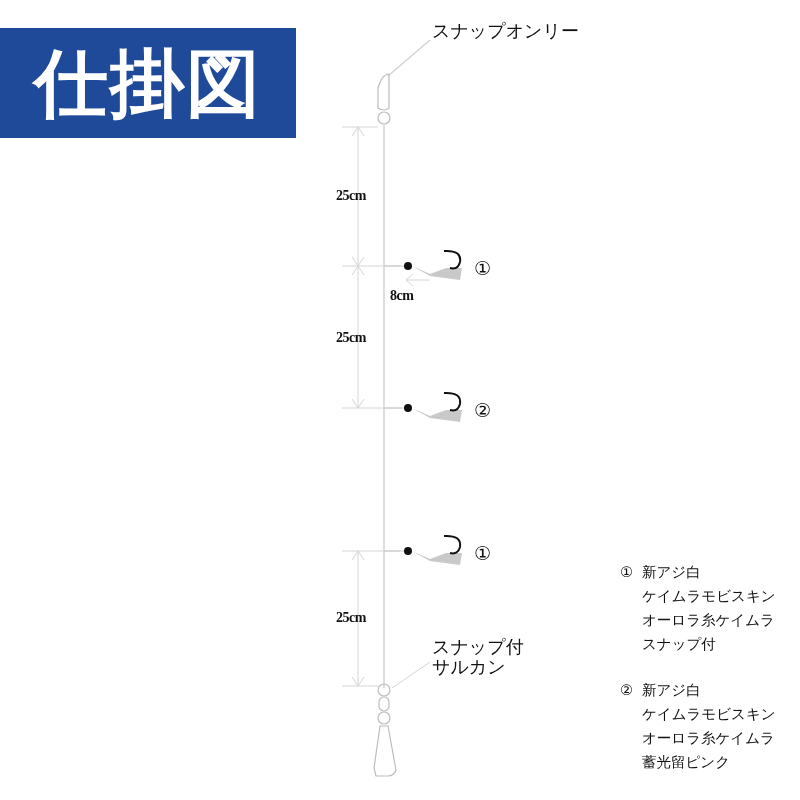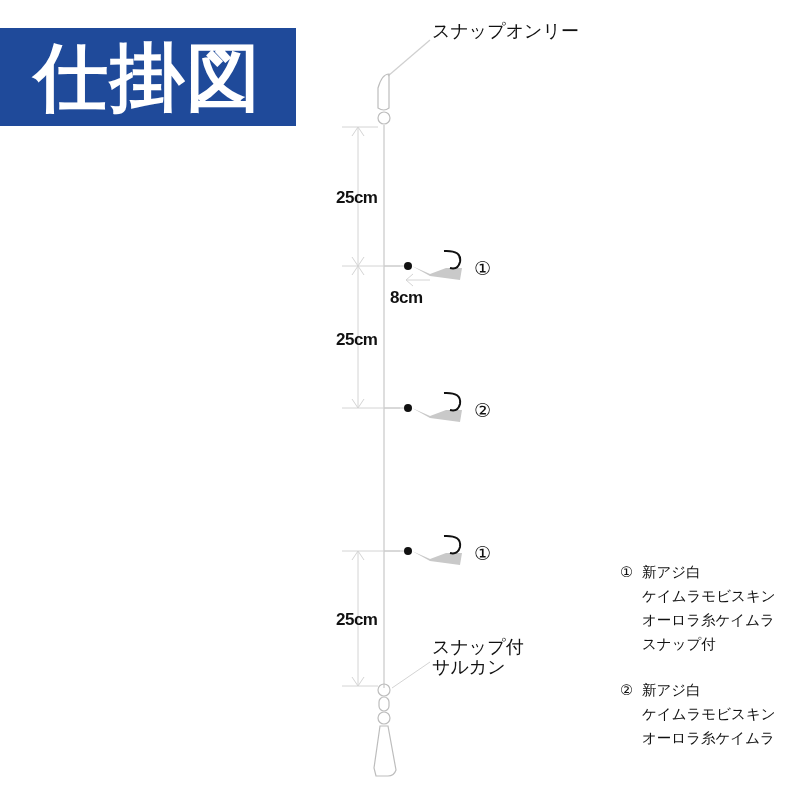--- a/index.html
+++ b/index.html
@@ -1,24 +1,24 @@
 <!DOCTYPE html>
 <html><head>
 <meta charset="utf-8">
 <style>
   html, body { margin:0; padding:0; background:#ffffff; }
   body { width:800px; height:800px; position:relative; overflow:hidden;
          font-family:"DejaVu Sans", sans-serif; color:#111; }
-  .title-banner { position:absolute; left:0; top:28px; width:296px; height:98px;
+  .title-banner { position:absolute; left:0; top:28px; width:296px; height:110px;
                   background:#1f4a9a; display:flex; align-items:center; justify-content:center; }
   .title-text { color:#fff; font-size:74px; font-weight:bold; letter-spacing:2px;
                 font-family:"DejaVu Sans", sans-serif; line-height:1; }
   svg.rig { position:absolute; left:0; top:0; }
   .lbl { position:absolute; font-size:18px; white-space:nowrap; line-height:1.25; }
-  .dim { position:absolute; font-size:17px; font-weight:bold; font-family:Liberation Sans, sans-serif; letter-spacing:-0.5px; }
+  .dim { position:absolute; font-size:14px; font-weight:bold; font-family:Liberation Serif, serif; letter-spacing:-0.5px; }
   .num { position:absolute; font-size:19px; }
   .legend { position:absolute; font-size:14.5px; line-height:24px; }
   .legend .row { display:flex; }
   .legend .mark { width:22px; }
 </style>
 </head>
 <body>
 
 <div class="title-banner">
   <span class="title-text">仕掛図</span>
@@ -119,13 +119,17 @@
       <span>新アジ白</span>
     </div>
   <div class="row">
       <span class="mark"></span>
       <span>ケイムラモビスキン</span>
     </div>
   <div class="row">
       <span class="mark"></span>
       <span>オーロラ糸ケイムラ</span>
     </div>
+  <div class="row">
+      <span class="mark"></span>
+      <span>蓄光留ピンク</span>
+    </div>
 </div>
 
 </body></html>

